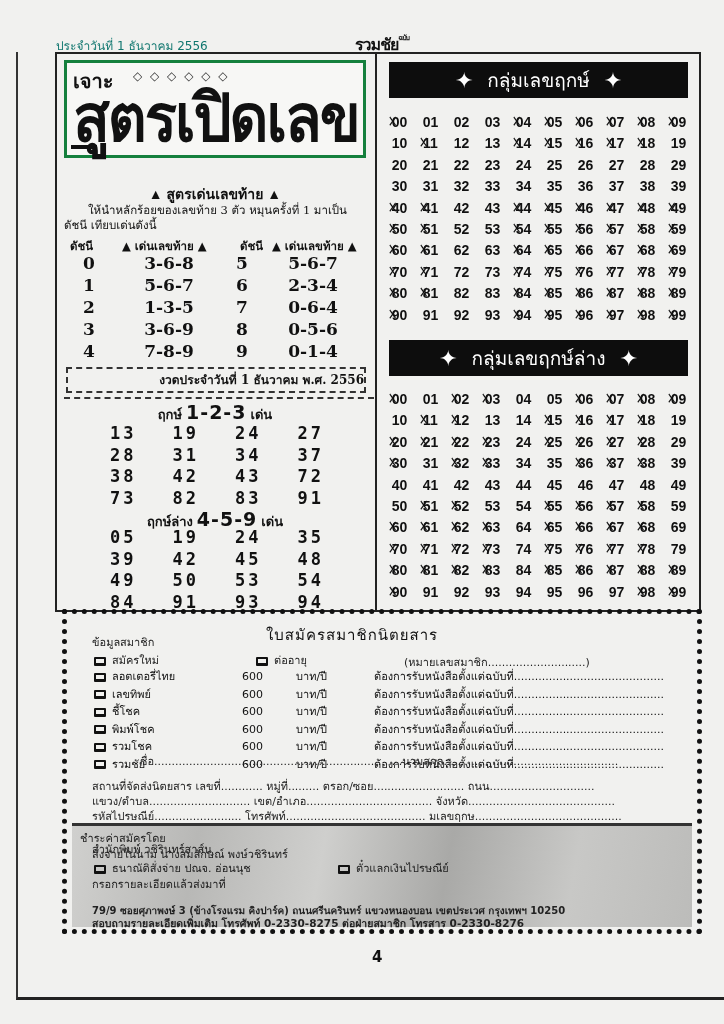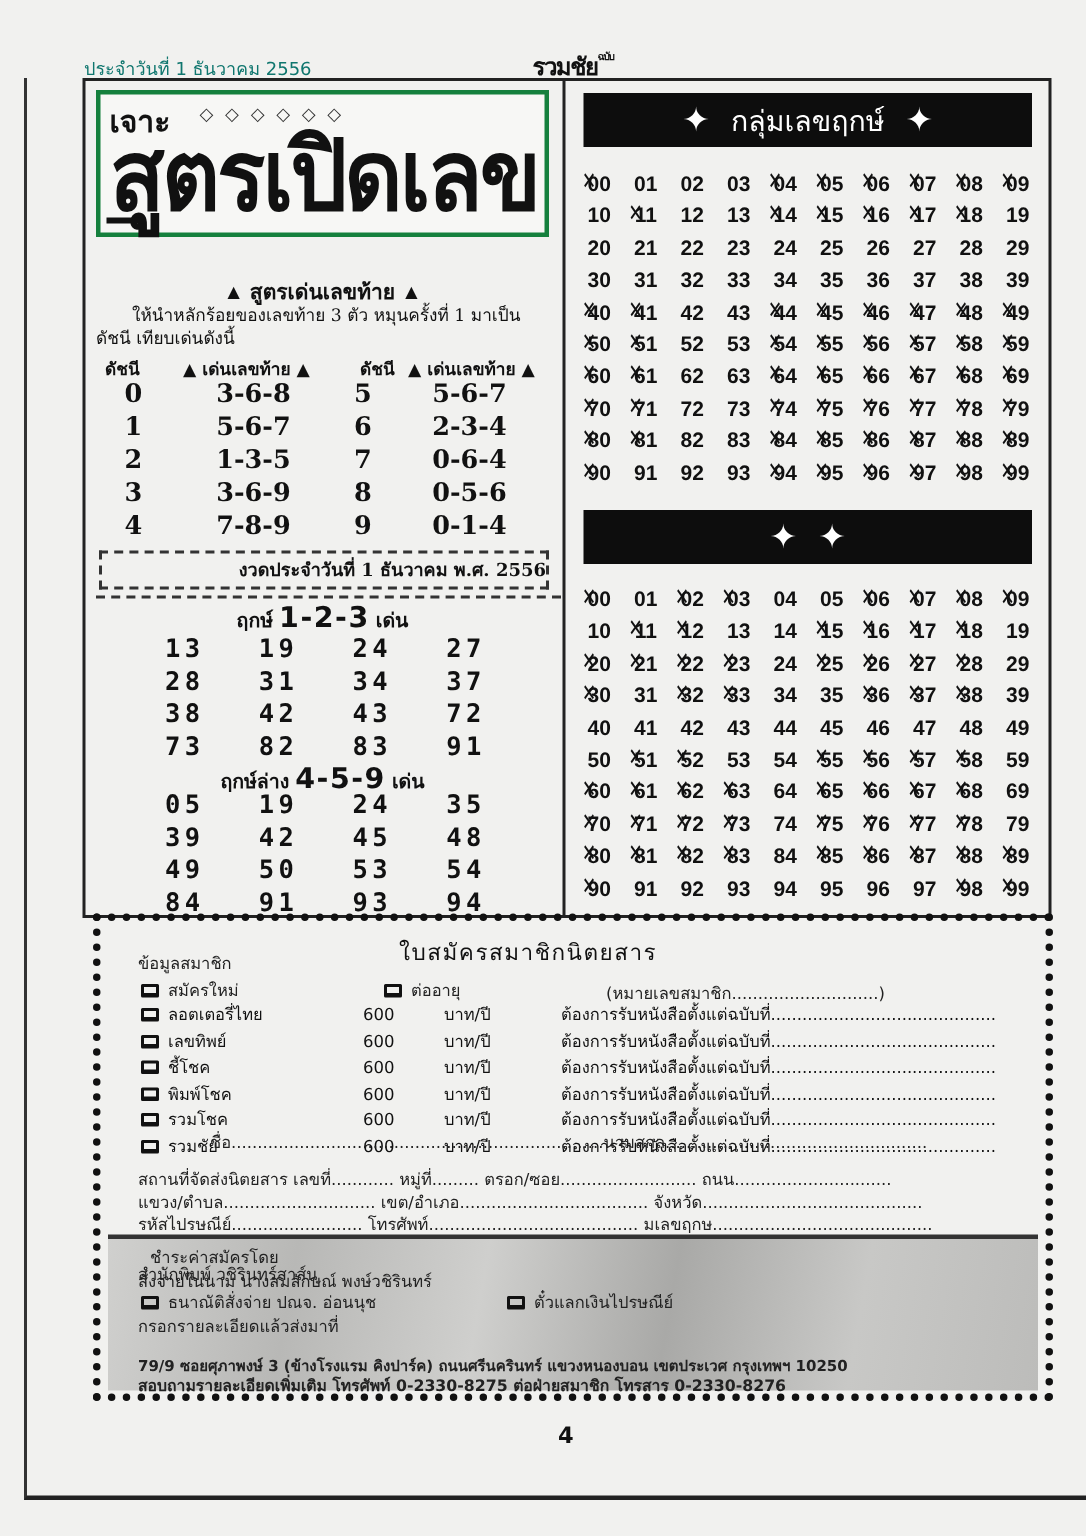--- a/index.html
+++ b/index.html
@@ -347,20 +347,21 @@
     <span class="cell x">94</span>
     <span class="cell x">95</span>
     <span class="cell x">96</span>
     <span class="cell x">97</span>
     <span class="cell x">98</span>
     <span class="cell x">99</span>
   </div>
 
 <div class="banner" style="top:340px;">
   <span class="star">✦</span>
+  <span>กลุ่มเลขฤกษ์ล่าง</span>
   <span class="star">✦</span>
 </div>
 <div class="num-grid" style="top:389px;" id="grid-lower">
     <span class="cell x">00</span>
     <span class="cell">01</span>
     <span class="cell x">02</span>
     <span class="cell x">03</span>
     <span class="cell">04</span>
     <span class="cell">05</span>
     <span class="cell x">06</span>
@@ -474,21 +475,21 @@
     <div class="pub-row" style="top: 737px;"><span class="chk"></span><span class="name">รวมโชค</span><span class="price">600</span><span class="unit">บาท/ปี</span><span class="need">ต้องการรับหนังสือตั้งแต่ฉบับที่...........................................</span></div>
     <div class="pub-row" style="top: 754.5px;"><span class="chk"></span><span class="name">รวมชัย</span><span class="price">600</span><span class="unit">บาท/ปี</span><span class="need">ต้องการรับหนังสือตั้งแต่ฉบับที่...........................................</span></div>
   </div>
 
 <div class="form-line" style="left:92px; top:752px;margin-left:48px;">ชื่อ.......................................................................นามสกุล..................................................</div>
 <div class="form-line" style="left:92px; top:777px;">สถานที่จัดส่งนิตยสาร เลขที่............ หมู่ที่......... ตรอก/ซอย.......................... ถนน..............................</div>
 <div class="form-line" style="left:92px; top:792px;">แขวง/ตำบล............................. เขต/อำเภอ.................................... จังหวัด..........................................</div>
 <div class="form-line" style="left:92px; top:807px;">รหัสไปรษณีย์......................... โทรศัพท์........................................ มเลขฤกษ..........................................</div>
 
 <div class="payment-box"></div>
-<div class="form-line" style="left:100px; top:829px;">ชำระค่าสมัครโดย</div>
+<div class="form-line" style="left:80px; top:829px;">ชำระค่าสมัครโดย</div>
 <div class="form-line" style="left:92px; top:845px;">สั่งจ่ายในนาม  นางสมลักษณ์  พงษ์วชิรินทร์</div>
 <div class="form-line" style="left:94px; top:859px;"><span class="chk"></span><span>ธนาณัติสั่งจ่าย ปณจ. อ่อนนุช</span></div>
 <div class="form-line" style="left:338px; top:859px;"><span class="chk"></span><span>ตั๋วแลกเงินไปรษณีย์</span></div>
 <div class="form-line" style="left:92px; top:875px;">กรอกรายละเอียดแล้วส่งมาที่</div>
 <div class="form-line" style="left:92px; top:840px;text-align:right;">สำนักพิมพ์ วชิรินทร์สาส์น</div>
 <div class="form-line" style="left:92px; top:903px; font-weight:bold; font-size:10px;">79/9 ซอยศุภาพงษ์ 3 (ข้างโรงแรม คิงปาร์ค) ถนนศรีนครินทร์ แขวงหนองบอน เขตประเวศ กรุงเทพฯ 10250</div>
 <div class="form-line" style="left:92px; top:915px; font-weight:bold; font-size:10.5px;">สอบถามรายละเอียดเพิ่มเติม โทรศัพท์ 0-2330-8275 ต่อฝ่ายสมาชิก โทรสาร 0-2330-8276</div>
 
 <div class="page-number">4</div>
 

